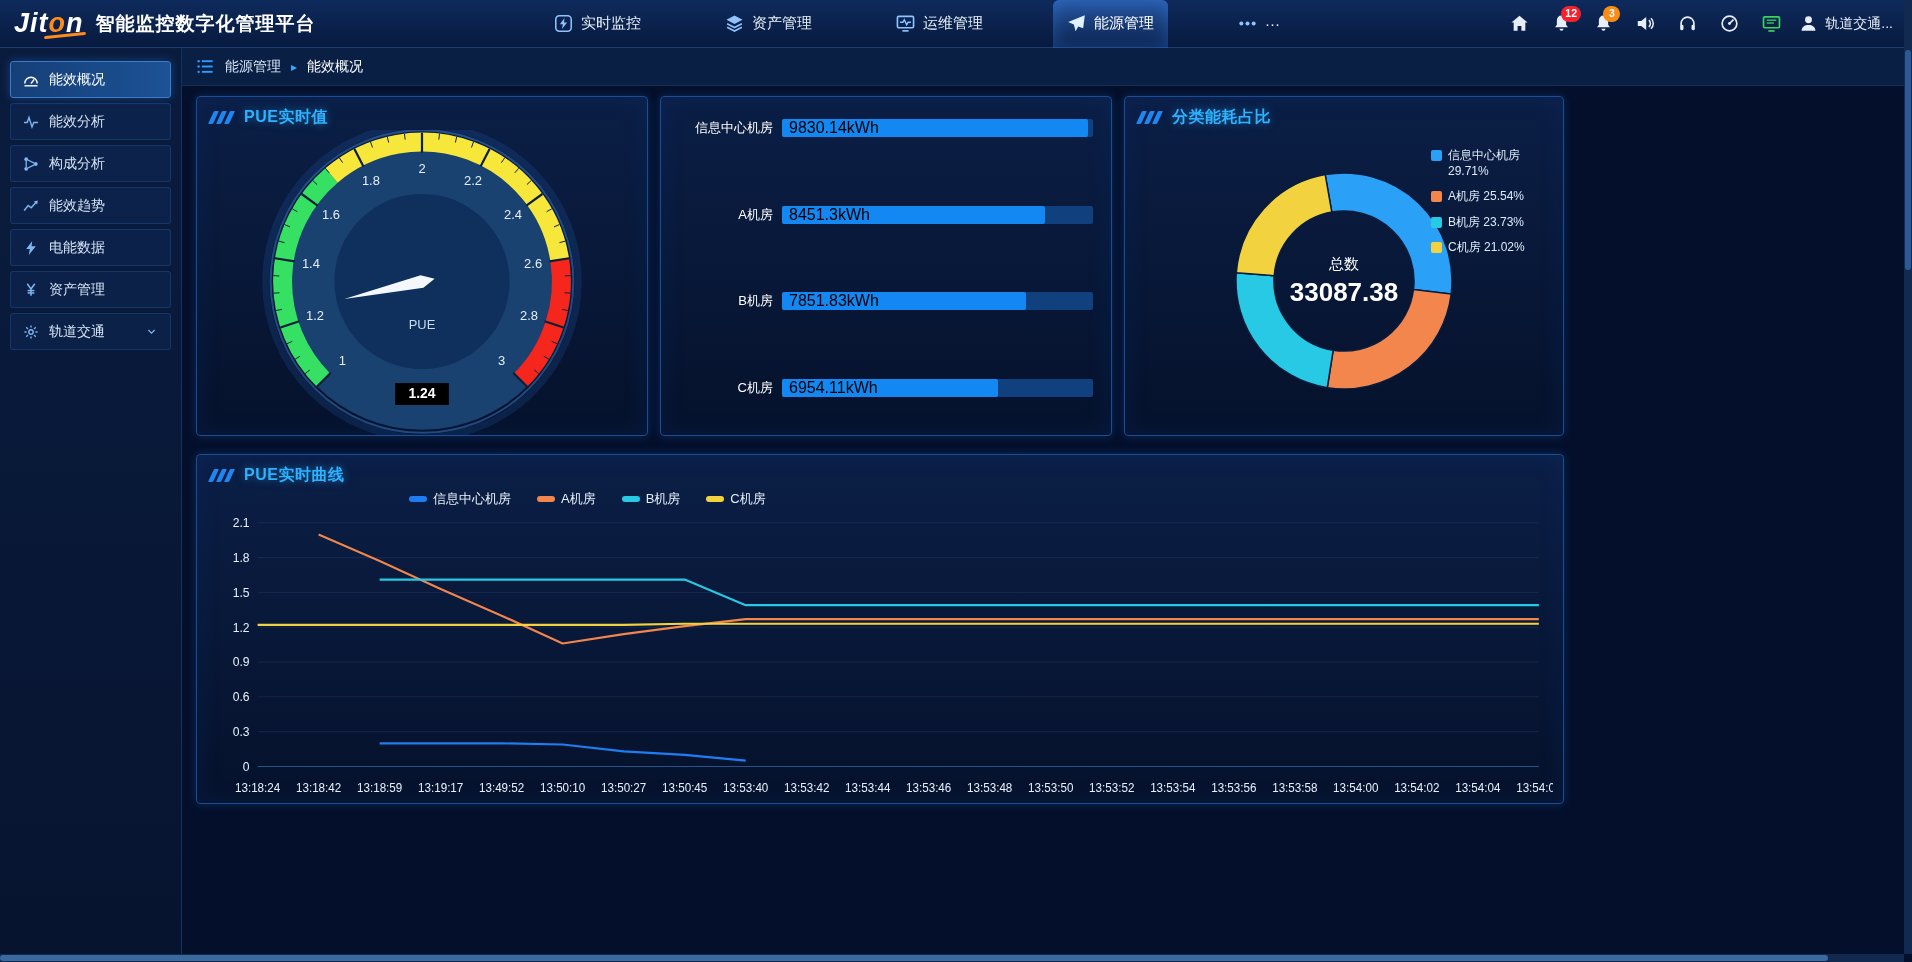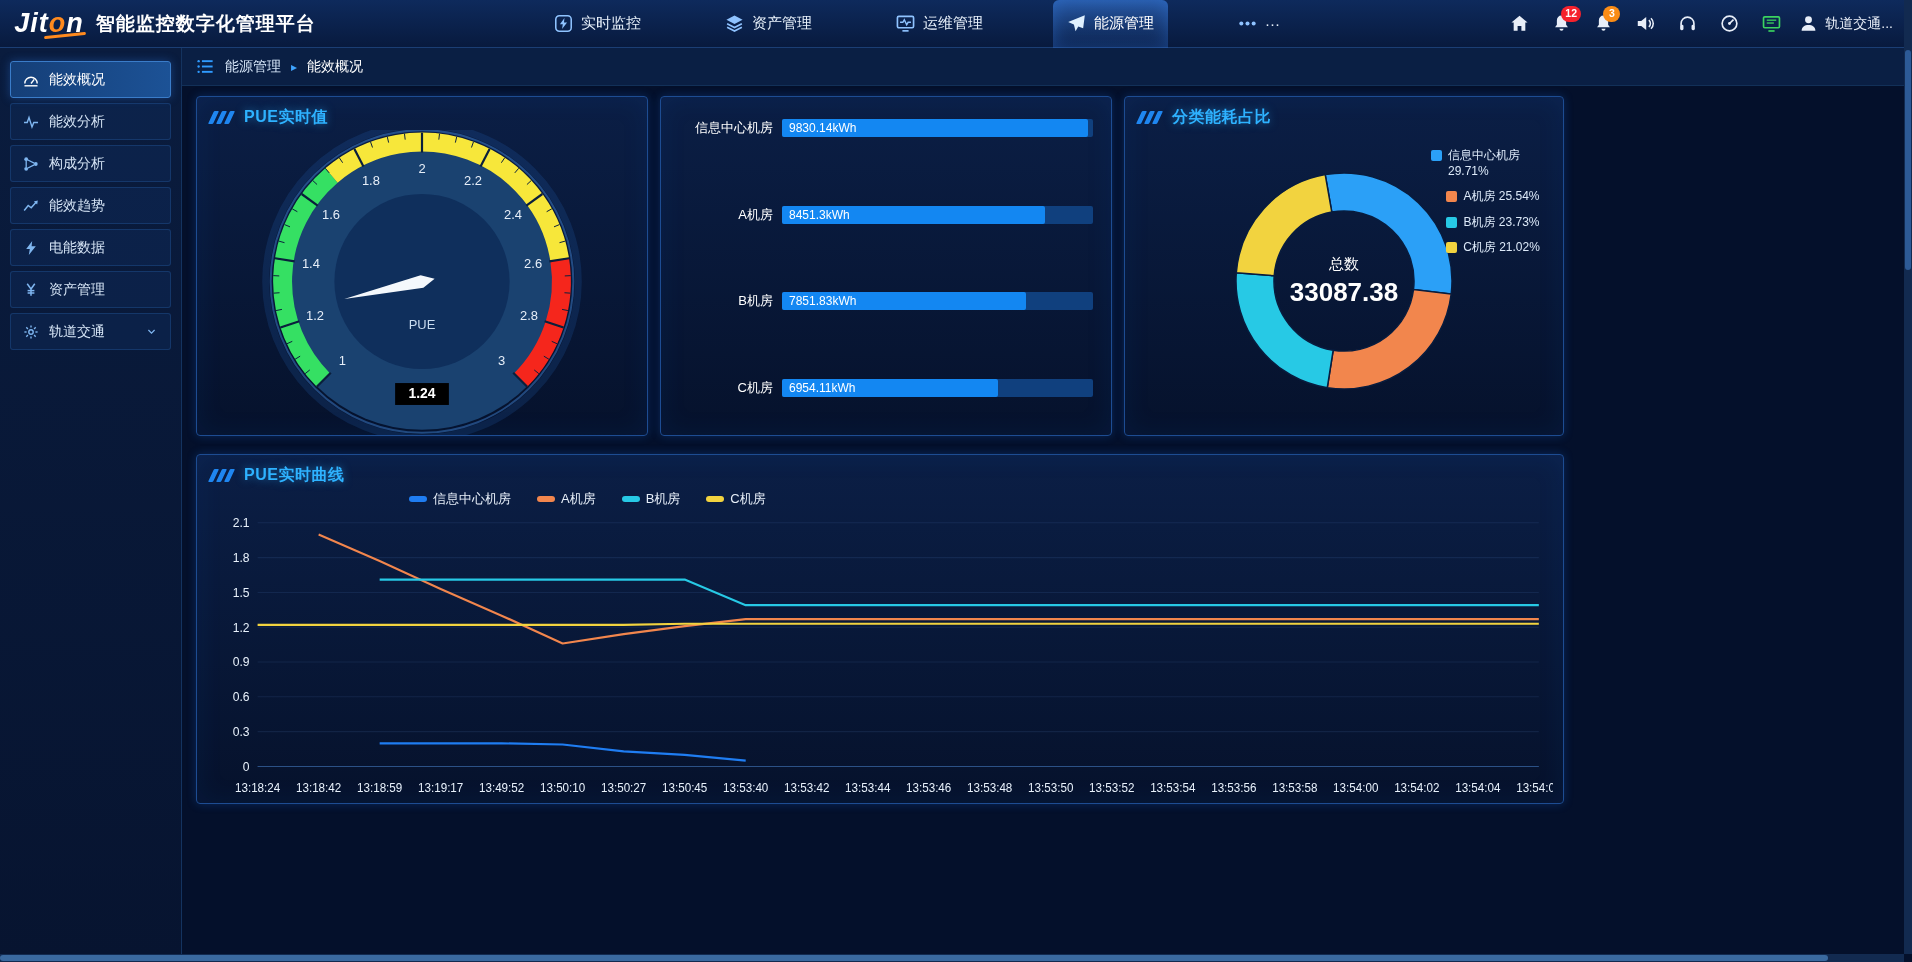--- a/index.html
+++ b/index.html
@@ -7,21 +7,21 @@
   body {
     font-family:"Liberation Sans","DejaVu Sans",sans-serif;
     background:#04102b; color:#fff; position:relative;
   }
   
   .header {
     height:48px; display:flex; align-items:center;
     background:linear-gradient(180deg,#0e2a5c 0%,#081a3e 100%);
     border-bottom:1px solid #1b3e74; position:relative; z-index:5;
   }
-  .brand { display:flex; align-items:center; gap:12px; min-width:330px;justify-content:center; }
+  .brand { display:flex; align-items:center; gap:12px; padding-left:14px; min-width:330px; }
   .logo { position:relative; font-style:italic; font-weight:bold; font-size:27px; letter-spacing:1px; cursor:pointer; }
   .logo .accent { color:#ff8a1e; }
   .logo-swoosh { position:absolute; left:30px; bottom:2px; width:42px; height:3px; background:#ff8a1e; border-radius:3px; transform:rotate(-6deg); }
   .app-title { font-size:19px; font-weight:bold; letter-spacing:1px; }
   .top-nav { display:flex; align-items:stretch; gap:56px; margin-left:210px; height:48px; }
   .nav-item { display:flex; align-items:center; gap:8px; padding:14px 14px; font-size:15px; color:#e8f1fb; cursor:pointer; }
   .nav-item .ico { width:19px; height:19px; color:#8fc3ff; }
   .nav-item.active {
     background:linear-gradient(180deg,rgba(72,148,255,.42),rgba(25,70,160,.10));
     box-shadow:0 0 18px rgba(60,140,255,.35) inset; border-radius:6px 6px 0 0; color:#fff;
@@ -86,26 +86,26 @@
   .gauge-body { display:flex; align-items:center; justify-content:center; }
   .gauge-unit { fill:#c9dcf0; font-size:13px; text-anchor:middle; }
   .gauge-val { fill:#fff; font-size:14px; font-weight:bold; text-anchor:middle; }
   .gauge-tick-label { fill:#e6eef8; font-size:13px; text-anchor:middle; }
   
   .bars-body { display:flex; flex-direction:column; justify-content:space-between; padding:22px 18px 38px 8px; }
   .bar-row { display:flex; align-items:center; gap:9px; }
   .bar-cat { width:104px; text-align:right; font-size:13px; color:#fff; flex:none; }
   .bar-track { flex:1; height:18px; border-radius:2px; position:relative; }
   .bar-fill { height:100%; border-radius:2px; display:flex; align-items:center; }
-  .bar-val { padding-left:7px; font-size:12px; color:#ffffff; white-space:nowrap; }
+  .bar-val { padding-left:7px; font-size:16px; color:#000000; white-space:nowrap; }
   
   .donut-body { display:flex; align-items:center; justify-content:center; }
   .donut-center-label { fill:#fff; font-size:15px; text-anchor:middle; }
   .donut-center-value { fill:#fff; font-size:26px; font-weight:bold; text-anchor:middle; }
-  .donut-legend { position:absolute; top:18px; right:8px; width:124px; display:flex; flex-direction:column; gap:10px;align-items:center; }
+  .donut-legend { position:absolute; top:18px; right:8px; width:124px; display:flex; flex-direction:column; gap:10px; }
   .lg-item { display:flex; align-items:flex-start; gap:6px; font-size:12px; color:#dce9f8; line-height:1.3; cursor:pointer; }
   .lg-sw { width:11px; height:11px; border-radius:2px; flex:none; margin-top:2px; }
   
   .line-legend { display:flex; gap:26px; align-items:center; margin:2px 0 0 212px; font-size:13px; color:#e6eef8; flex:none; }
   .lg-line { display:flex; align-items:center; cursor:pointer; }
   .lg-line .sw { width:18px; height:6px; border-radius:3px; display:inline-block; margin-right:6px; }
   .line-body { padding:4px 10px 2px; }
   .axy { fill:#e8f1fb; font-size:12px; }
   .axx { fill:#e8f1fb; font-size:11.5px; }
   

